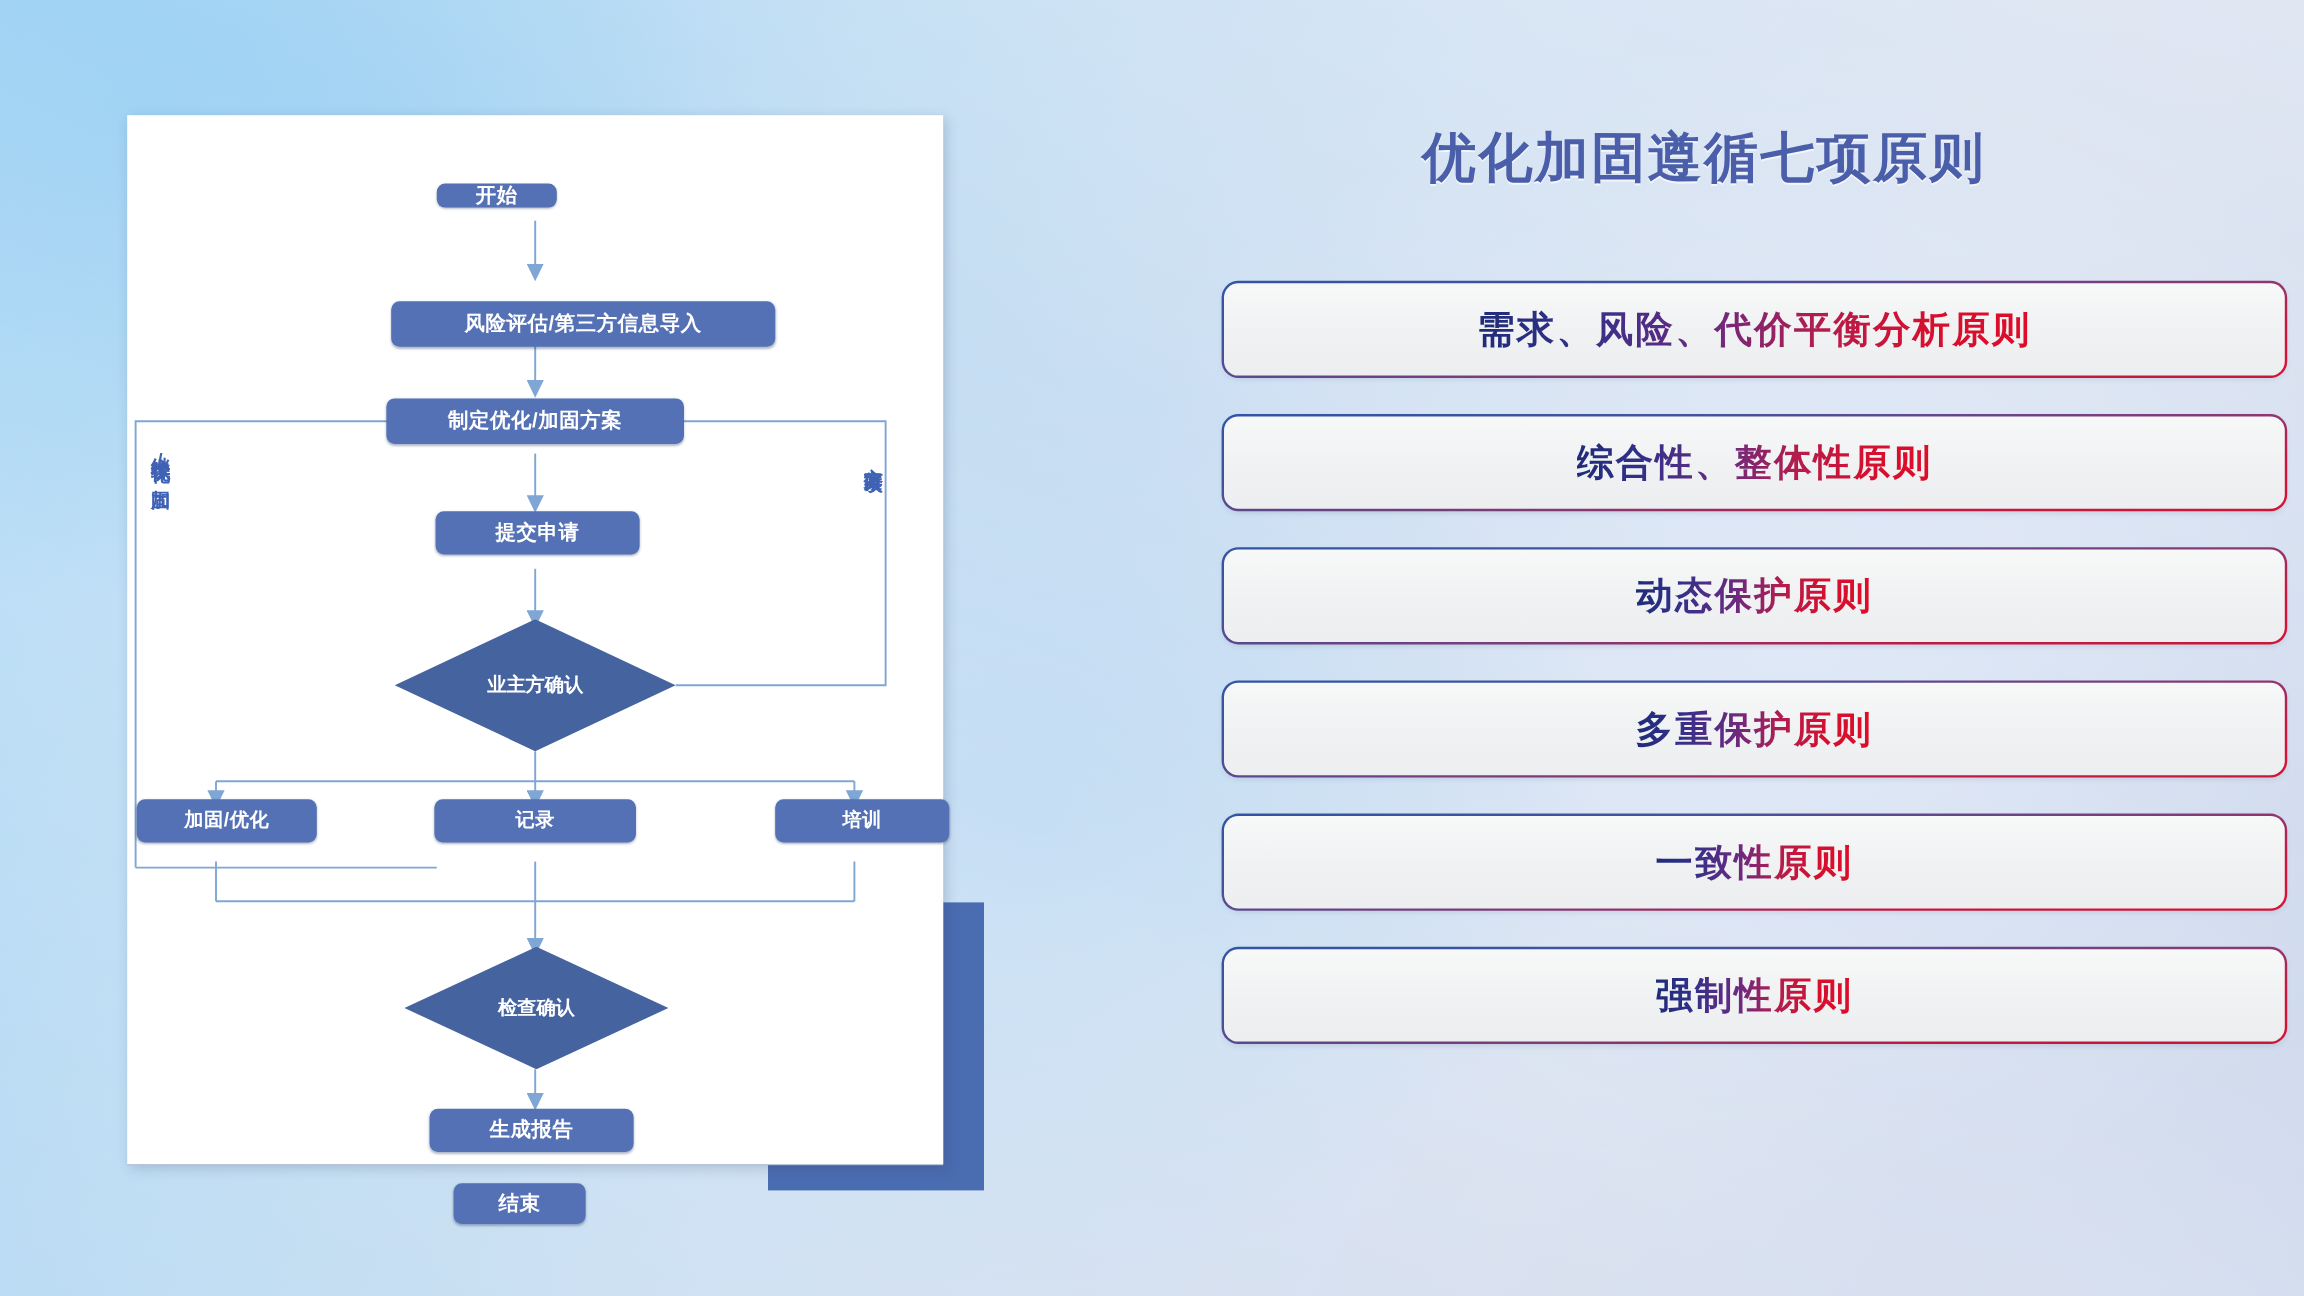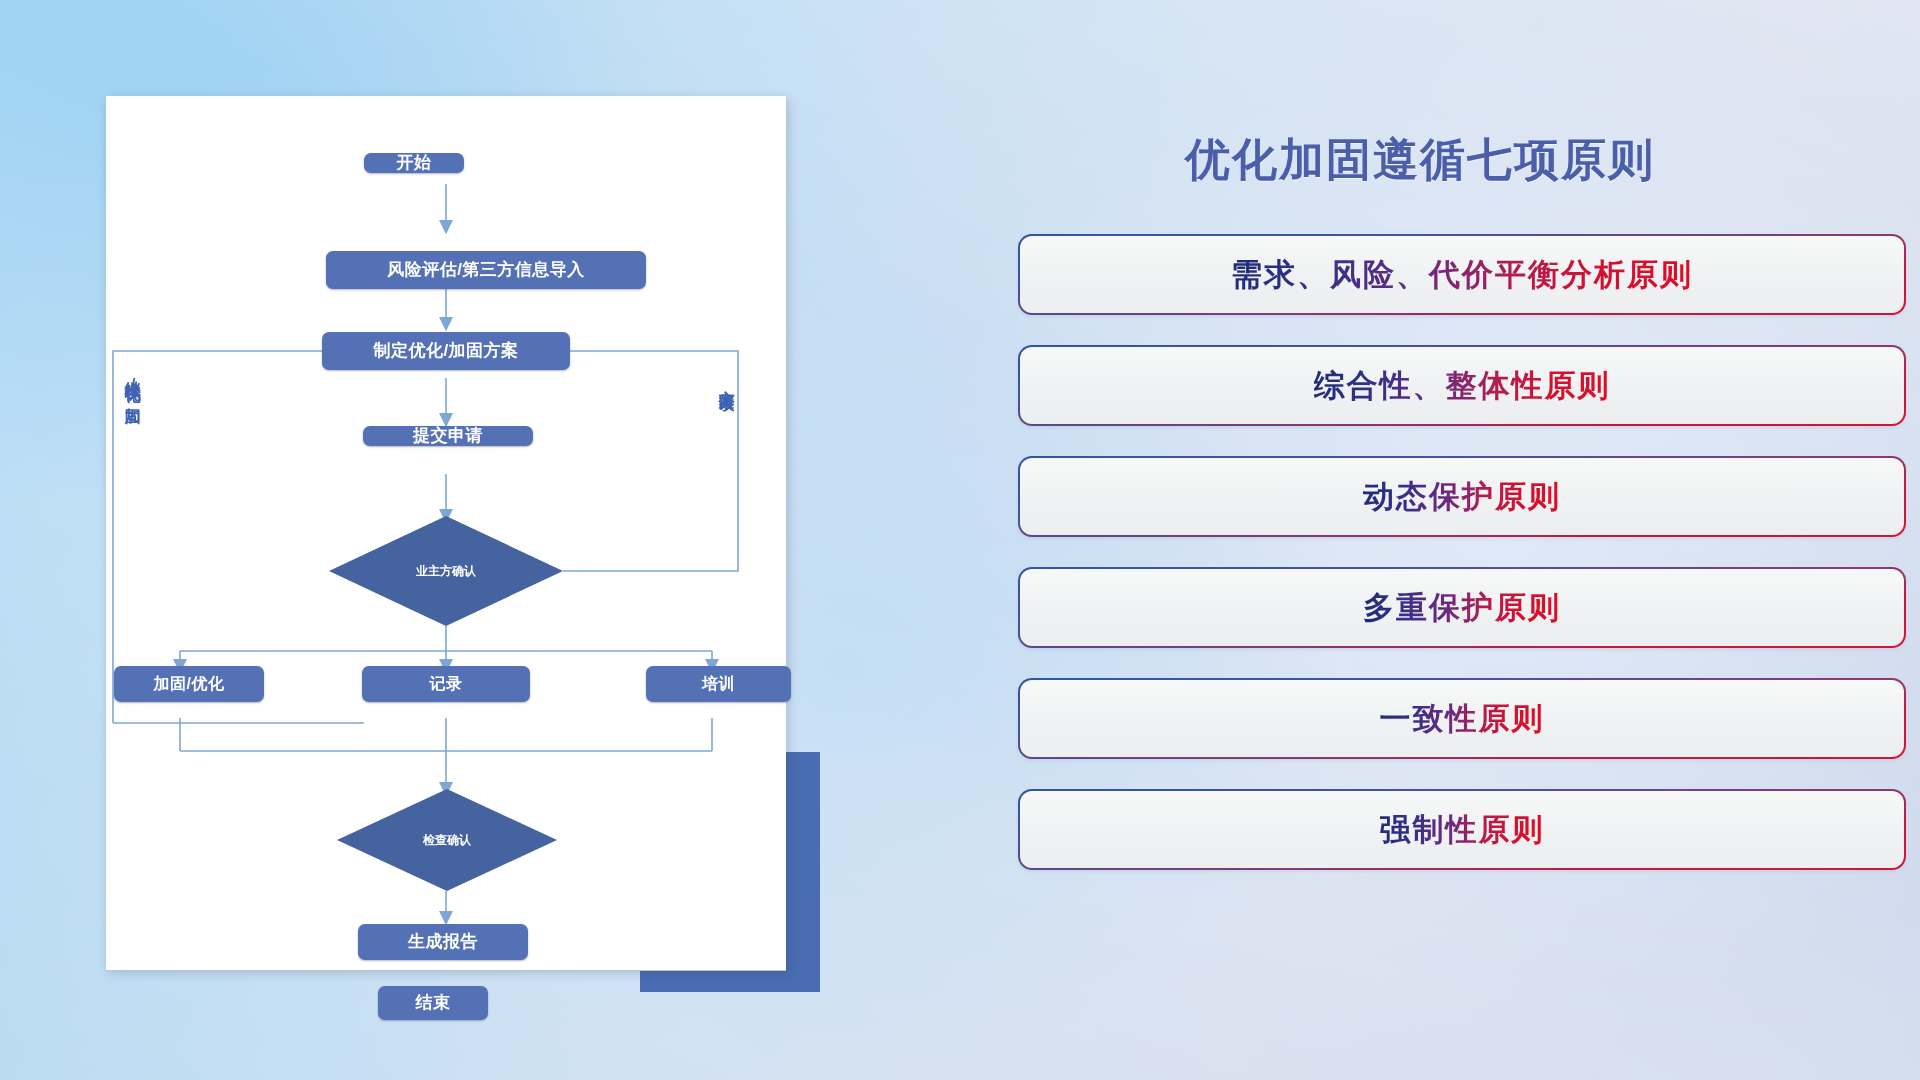--- a/index.html
+++ b/index.html
@@ -30,35 +30,35 @@
   .fc{position:absolute;inset:0;}
   .fc svg{position:absolute;left:0;top:0;}
 
   .node{position:absolute;display:flex;align-items:center;justify-content:center;
     background:#5471b5;color:#fff;border-radius:7px;
     font-weight:bold;letter-spacing:.5px;text-align:center;
     box-shadow:0 1px 2px rgba(30,50,95,.35);
     font-size:17px;line-height:1.15;}
   .node.small{font-size:16px;}
   .diamond{position:absolute;display:flex;align-items:center;justify-content:center;
-    color:#fff;font-weight:bold;font-size:12px;text-align:center;z-index:2;}
+    color:#fff;font-weight:bold;font-size:16px;text-align:center;z-index:2;}
   .diamond .dshape{position:absolute;inset:0;background:#45639f;
     clip-path:polygon(50% 0,100% 50%,50% 100%,0 50%);}
   .diamond span{position:relative;z-index:2;}
 
   .vlabel{position:absolute;color:#3f62b4;font-weight:bold;font-size:16px;
     writing-mode:vertical-rl;text-orientation:upright;letter-spacing:2px;
     line-height:1.05;}
 
   
   #right{position:absolute;left:1020px;top:96px;width:800px;height:900px;z-index:4;}
   #title{position:absolute;left:0;top:6px;width:800px;text-align:center;
     font-size:45px;font-weight:bold;letter-spacing:2px;
     color:#4a5ea9;
-    text-shadow:0 1px 0 rgba(255,255,255,.65);margin-top:28px;}
+    text-shadow:0 1px 0 rgba(255,255,255,.65);}
 
   .card{position:absolute;left:0;width:884px;height:77px;border-radius:12px;
     background:linear-gradient(180deg,#f7f8f8 0%,#f0f1f2 55%,#eceeef 100%);
     display:flex;align-items:center;justify-content:center;
     box-shadow:0 2px 5px rgba(50,70,120,.18);}
   .card::before{content:"";position:absolute;inset:-2px;border-radius:14px;z-index:-1;
     background:linear-gradient(172deg,#3356a6 0%,#4554a0 28%,#8c3a74 58%,#d4143c 78%,#e4102f 100%);}
   .card-txt{font-size:31px;font-weight:bold;letter-spacing:2px;
     background:linear-gradient(90deg,#1f2c78 0%,#32308a 18%,#6b2a80 42%,#b51c4c 62%,#d41030 80%,#de0c28 100%);
     -webkit-background-clip:text;background-clip:text;color:transparent;
@@ -113,21 +113,21 @@
         <line x1="7" y1="627" x2="258" y2="627"></line>
       </g>
     </svg>
 
     <div class="node" style="left:258px;top:57px;width:100px;height:20px;">开始</div>
 
     <div class="node" style="left:180px;top:155px;width:320px;height:38px;margin-left:40px;">风险评估/第三方信息导入</div>
 
     <div class="node" style="left:216px;top:236px;width:248px;height:38px;">制定优化/加固方案</div>
 
-    <div class="node" style="left:257px;top:330px;width:170px;height:20px;text-align:right;">提交申请</div>
+    <div class="node" style="left:257px;top:330px;width:170px;height:36px;text-align:right;">提交申请</div>
 
     <div class="diamond" style="left:223px;top:420px;width:234px;height:110px;">
       <div class="dshape"></div>
       <span>业主方确认</span>
     </div>
 
     <div class="node small" style="left:8px;top:570px;width:150px;height:36px;">加固/优化</div>
     <div class="node small" style="left:256px;top:570px;width:168px;height:36px;">记录</div>
     <div class="node small" style="left:540px;top:570px;width:145px;height:36px;">培训</div>
 

